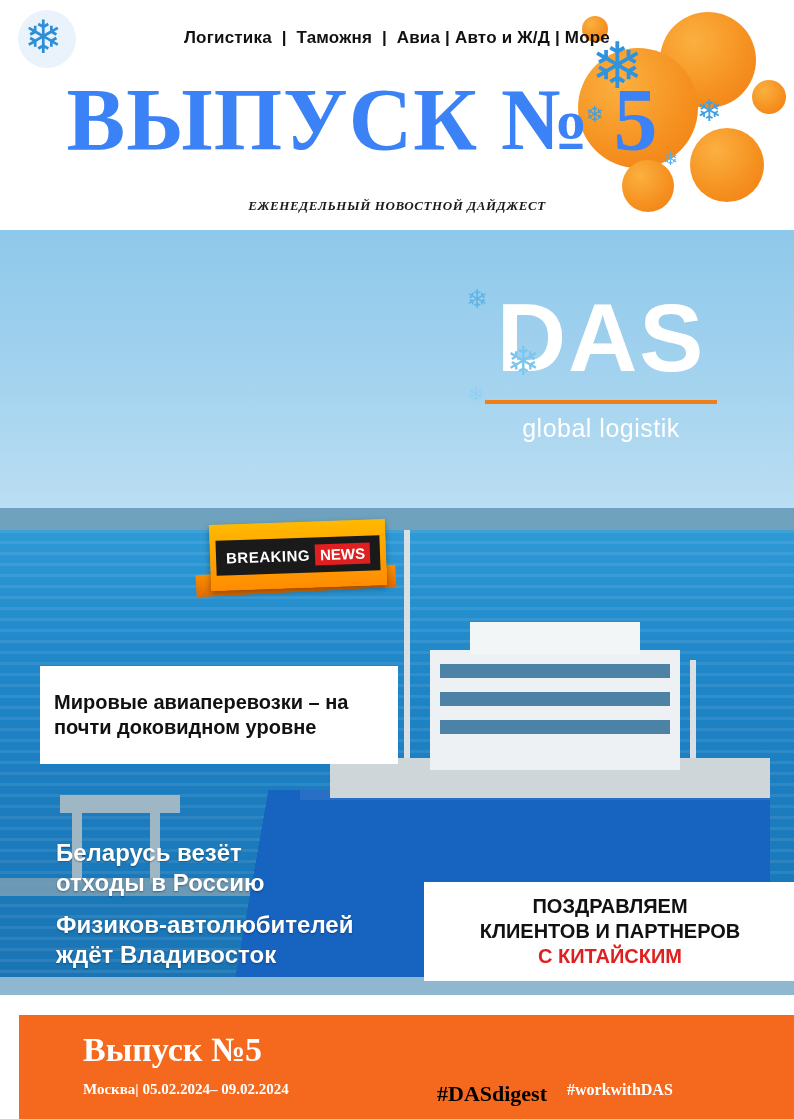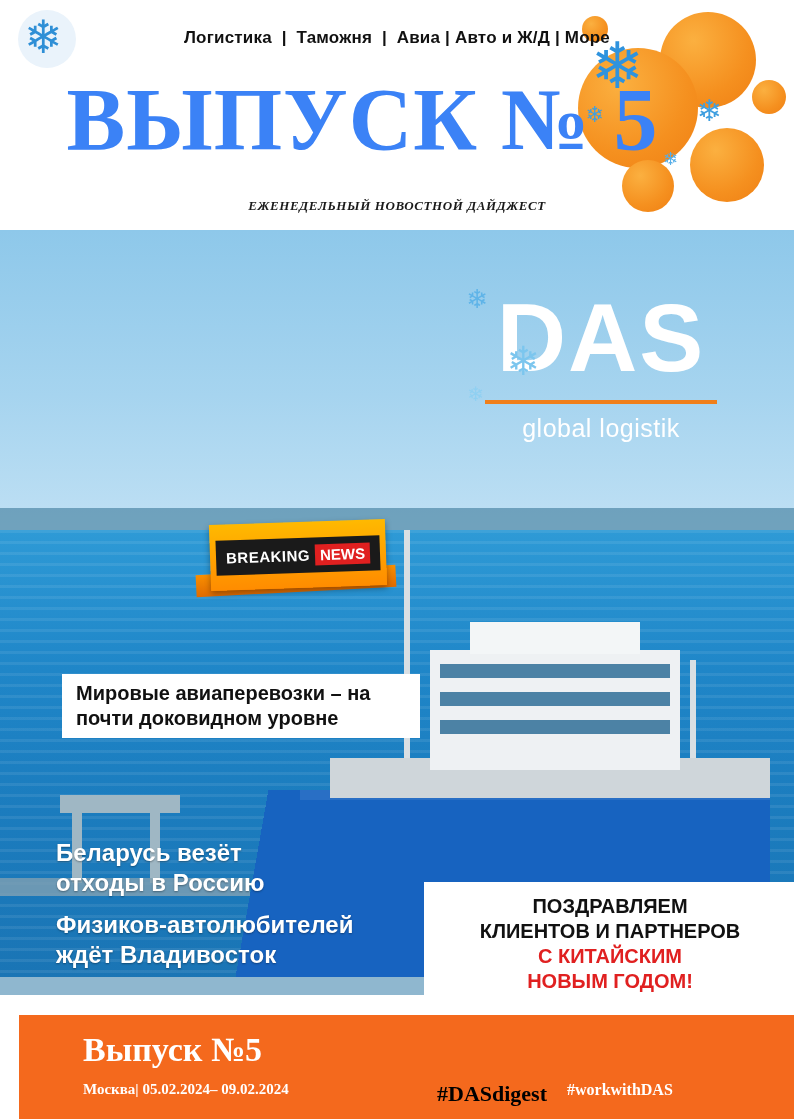--- a/index.html
+++ b/index.html
@@ -94,21 +94,21 @@
   .breaking{position:absolute;left:210px;top:292px;width:176px;height:66px;z-index:6;
     background:linear-gradient(#ffb900,#ff8c00);transform:rotate(-2deg);
     box-shadow:0 3px 6px rgba(0,0,0,.35);display:flex;align-items:center;justify-content:center;}
   .breaking-inner{background:#1a1a1a;padding:7px 10px;display:flex;align-items:center;gap:0;}
   .breaking-inner .bn1{color:#ffffff;font-weight:bold;font-size:15px;letter-spacing:.5px;}
   .breaking-inner .bn2{color:#ffffff;font-weight:bold;font-size:15px;background:#e02020;padding:2px 5px;margin-left:5px;}
   .breaking-ribbon{position:absolute;left:196px;top:340px;width:200px;height:22px;
     background:linear-gradient(#f98f00,#e06b00);transform:rotate(-3deg);z-index:5;}
 
   
-  .headline-box{position:absolute;left:62px;top:436px;width:330px;background:#ffffff;padding:7px 14px;z-index:7;margin-top:8px;}
+  .headline-box{position:absolute;left:40px;top:436px;width:330px;background:#ffffff;padding:24px 14px;z-index:7;}
   .headline-box p{margin:0;font-size:20px;font-weight:bold;color:#111;line-height:1.25;}
 
   
   .hl{position:absolute;left:56px;color:#ffffff;font-weight:bold;font-size:24px;line-height:1.25;z-index:7;
      text-shadow:0 1px 2px rgba(0,0,0,.35);}
   .hl.h1{top:608px;width:320px;}
   .hl.h2{top:680px;width:330px;}
   .hl.h3{top:760px;width:300px;}
 
   
@@ -196,21 +196,20 @@
     </div>
 
     <div class="hl h1">Беларусь везёт<br>отходы в Россию</div>
     <div class="hl h2">Физиков-автолюбителей ждёт Владивосток</div>
     <div class="hl h3">По стране –<br>быстрее ветра</div>
 
     <div class="congrats">
       <div class="l1">ПОЗДРАВЛЯЕМ</div>
       <div class="l2">КЛИЕНТОВ И ПАРТНЕРОВ</div>
       <div class="l3">С КИТАЙСКИМ</div>
-      <div class="l4">НОВЫМ ГОДОМ!</div>
     </div>
 
   </div>
 
   <div class="footer">
     <div class="footer-title">Выпуск №5</div>
     <div class="footer-sub">Москва| 05.02.2024– 09.02.2024</div>
     <div class="footer-tag1">#DASdigest</div>
     <div class="footer-tag2">#workwithDAS</div>
   </div>

